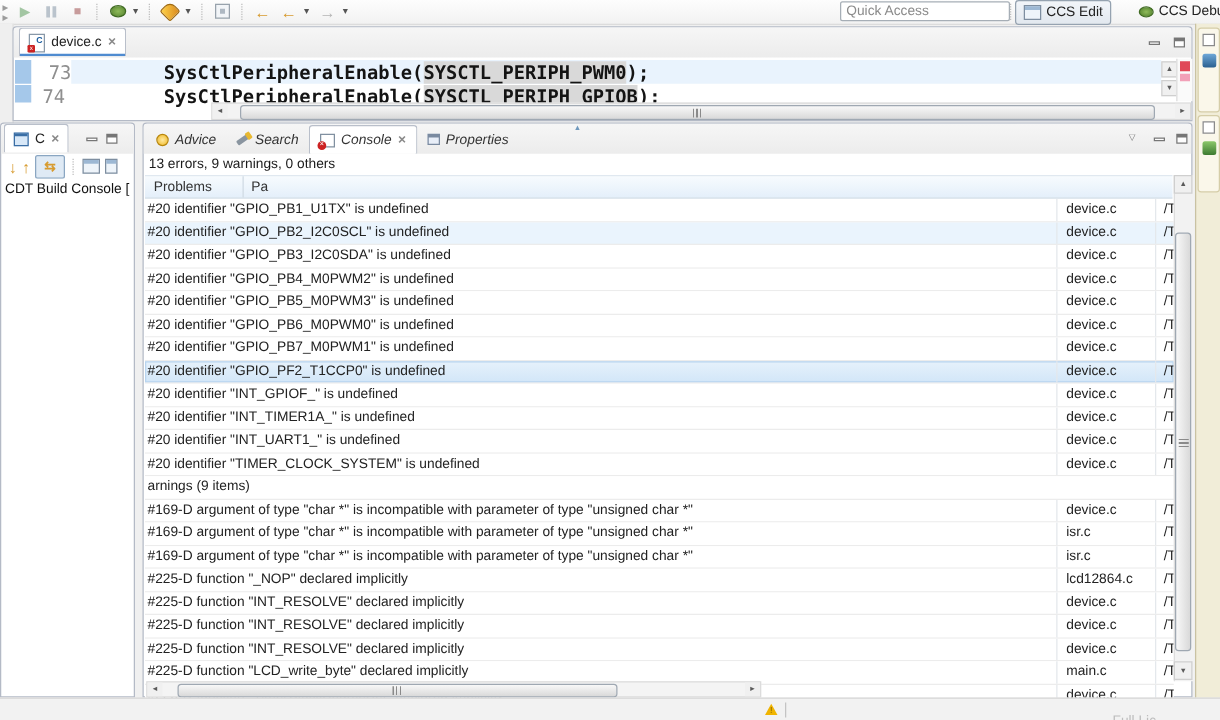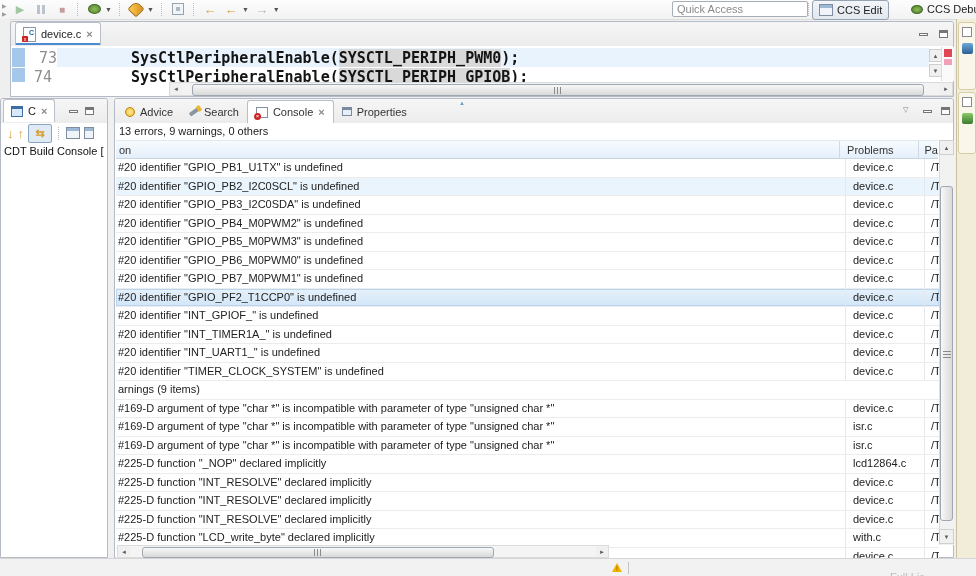--- a/index.html
+++ b/index.html
@@ -86,21 +86,21 @@
   .consico:before{content:"";position:absolute;left:0;top:0;right:0;height:2px;background:#3a6ea5;}
   #cons-toolbar{position:absolute;left:0;top:24px;right:0;height:20px;display:flex;align-items:center;gap:4px;padding-left:6px;overflow:hidden;}
   .goldv{color:#d79b2f;font-weight:bold;font-size:13px;}
   #swap-btn{width:22px;height:17px;border:1px solid #8aa6c2;background:#dfeaf5;border-radius:2px;display:flex;
             align-items:center;justify-content:center;color:#d79b2f;font-weight:bold;font-size:11px;}
   #cons-text{position:absolute;left:3px;top:46px;right:1px;white-space:nowrap;overflow:hidden;color:#111;}
 
   
   #problems-panel{left:114px;top:98px;width:840px;height:460px;background:#fff;border:1px solid #b4bac6;
                   border-radius:3px 3px 0 0;box-sizing:border-box;}
-  #pp-tabs{position:absolute;left:2px;top:0;height:24px;display:flex;align-items:flex-end;}
+  #pp-tabs{position:absolute;left:2px;top:0;height:24px;display:flex;align-items:flex-end;font-style:italic;}
   .ptab{height:23px;display:flex;align-items:center;gap:5px;padding:0 8px;color:#333;}
   .ptab.active{background:#fff;border:1px solid #b9bfca;border-bottom:none;border-radius:3px 3px 0 0;box-sizing:border-box;}
   .bulb{width:8px;height:8px;border-radius:50%;background:radial-gradient(#ffe9a0,#f0b824);border:1px solid #b8860b;}
   .flashlight{width:10px;height:4px;background:#8a95a0;border-radius:1px;transform:rotate(-35deg);position:relative;}
   .flashlight:before{content:"";position:absolute;right:-3px;top:-1px;width:4px;height:6px;background:#e8b830;border-radius:1px;}
   .probico{width:10px;height:9px;border:1px solid #8090a0;background:#fff;position:relative;}
   .probico:before{content:"×";position:absolute;left:-3px;bottom:-3px;width:7px;height:7px;background:#cc2222;color:#fff;
                   border-radius:50%;font-size:6px;line-height:7px;text-align:center;}
   .propico{width:10px;height:9px;border:1px solid #7a8aa0;background:#e8eef8;box-sizing:border-box;border-top:3px solid #7a8aa0;}
   .viewmenu{position:absolute;top:7px;font-size:7px;color:#7a7a7a;}
@@ -288,23 +288,20 @@
         <span>Properties</span>
       </span>
     </div>
     <span class="viewmenu" style="left:788px;">▽</span>
     <span class="minbtn" style="left:808px;"></span>
     <span class="maxbtn" style="left:826px;top:8px;"></span>
 
     <div id="pp-summary">13 errors, 9 warnings, 0 others</div>
 
     <div id="pp-header">
-      <span class="hc hc-desc">
-        <span>on</span>
-      </span>
       <span class="hc hc-res">
         <span>Problems</span>
       </span>
       <span class="hc hc-path">
         <span>Pa</span>
       </span>
     </div>
     <span id="sort-ind" class="abs">▲</span>
 
     <div id="rows">
@@ -424,21 +421,21 @@
         </div>
 
         <div class="prow">
           <span class="c-desc">#225-D function "INT_RESOLVE" declared implicitly</span>
           <span class="c-res">device.c</span>
           <span class="c-path">/TI</span>
         </div>
 
         <div class="prow">
           <span class="c-desc">#225-D function "LCD_write_byte" declared implicitly</span>
-          <span class="c-res">with.c</span>
+          <span class="c-res">main.c</span>
           <span class="c-path">/TI</span>
         </div>
 
         <div class="prow">
           <span class="c-desc">#225-D function "TimerClockSourceSet" declared implicitly</span>
           <span class="c-res">device.c</span>
           <span class="c-path">/TI</span>
         </div>
       </div>
 

